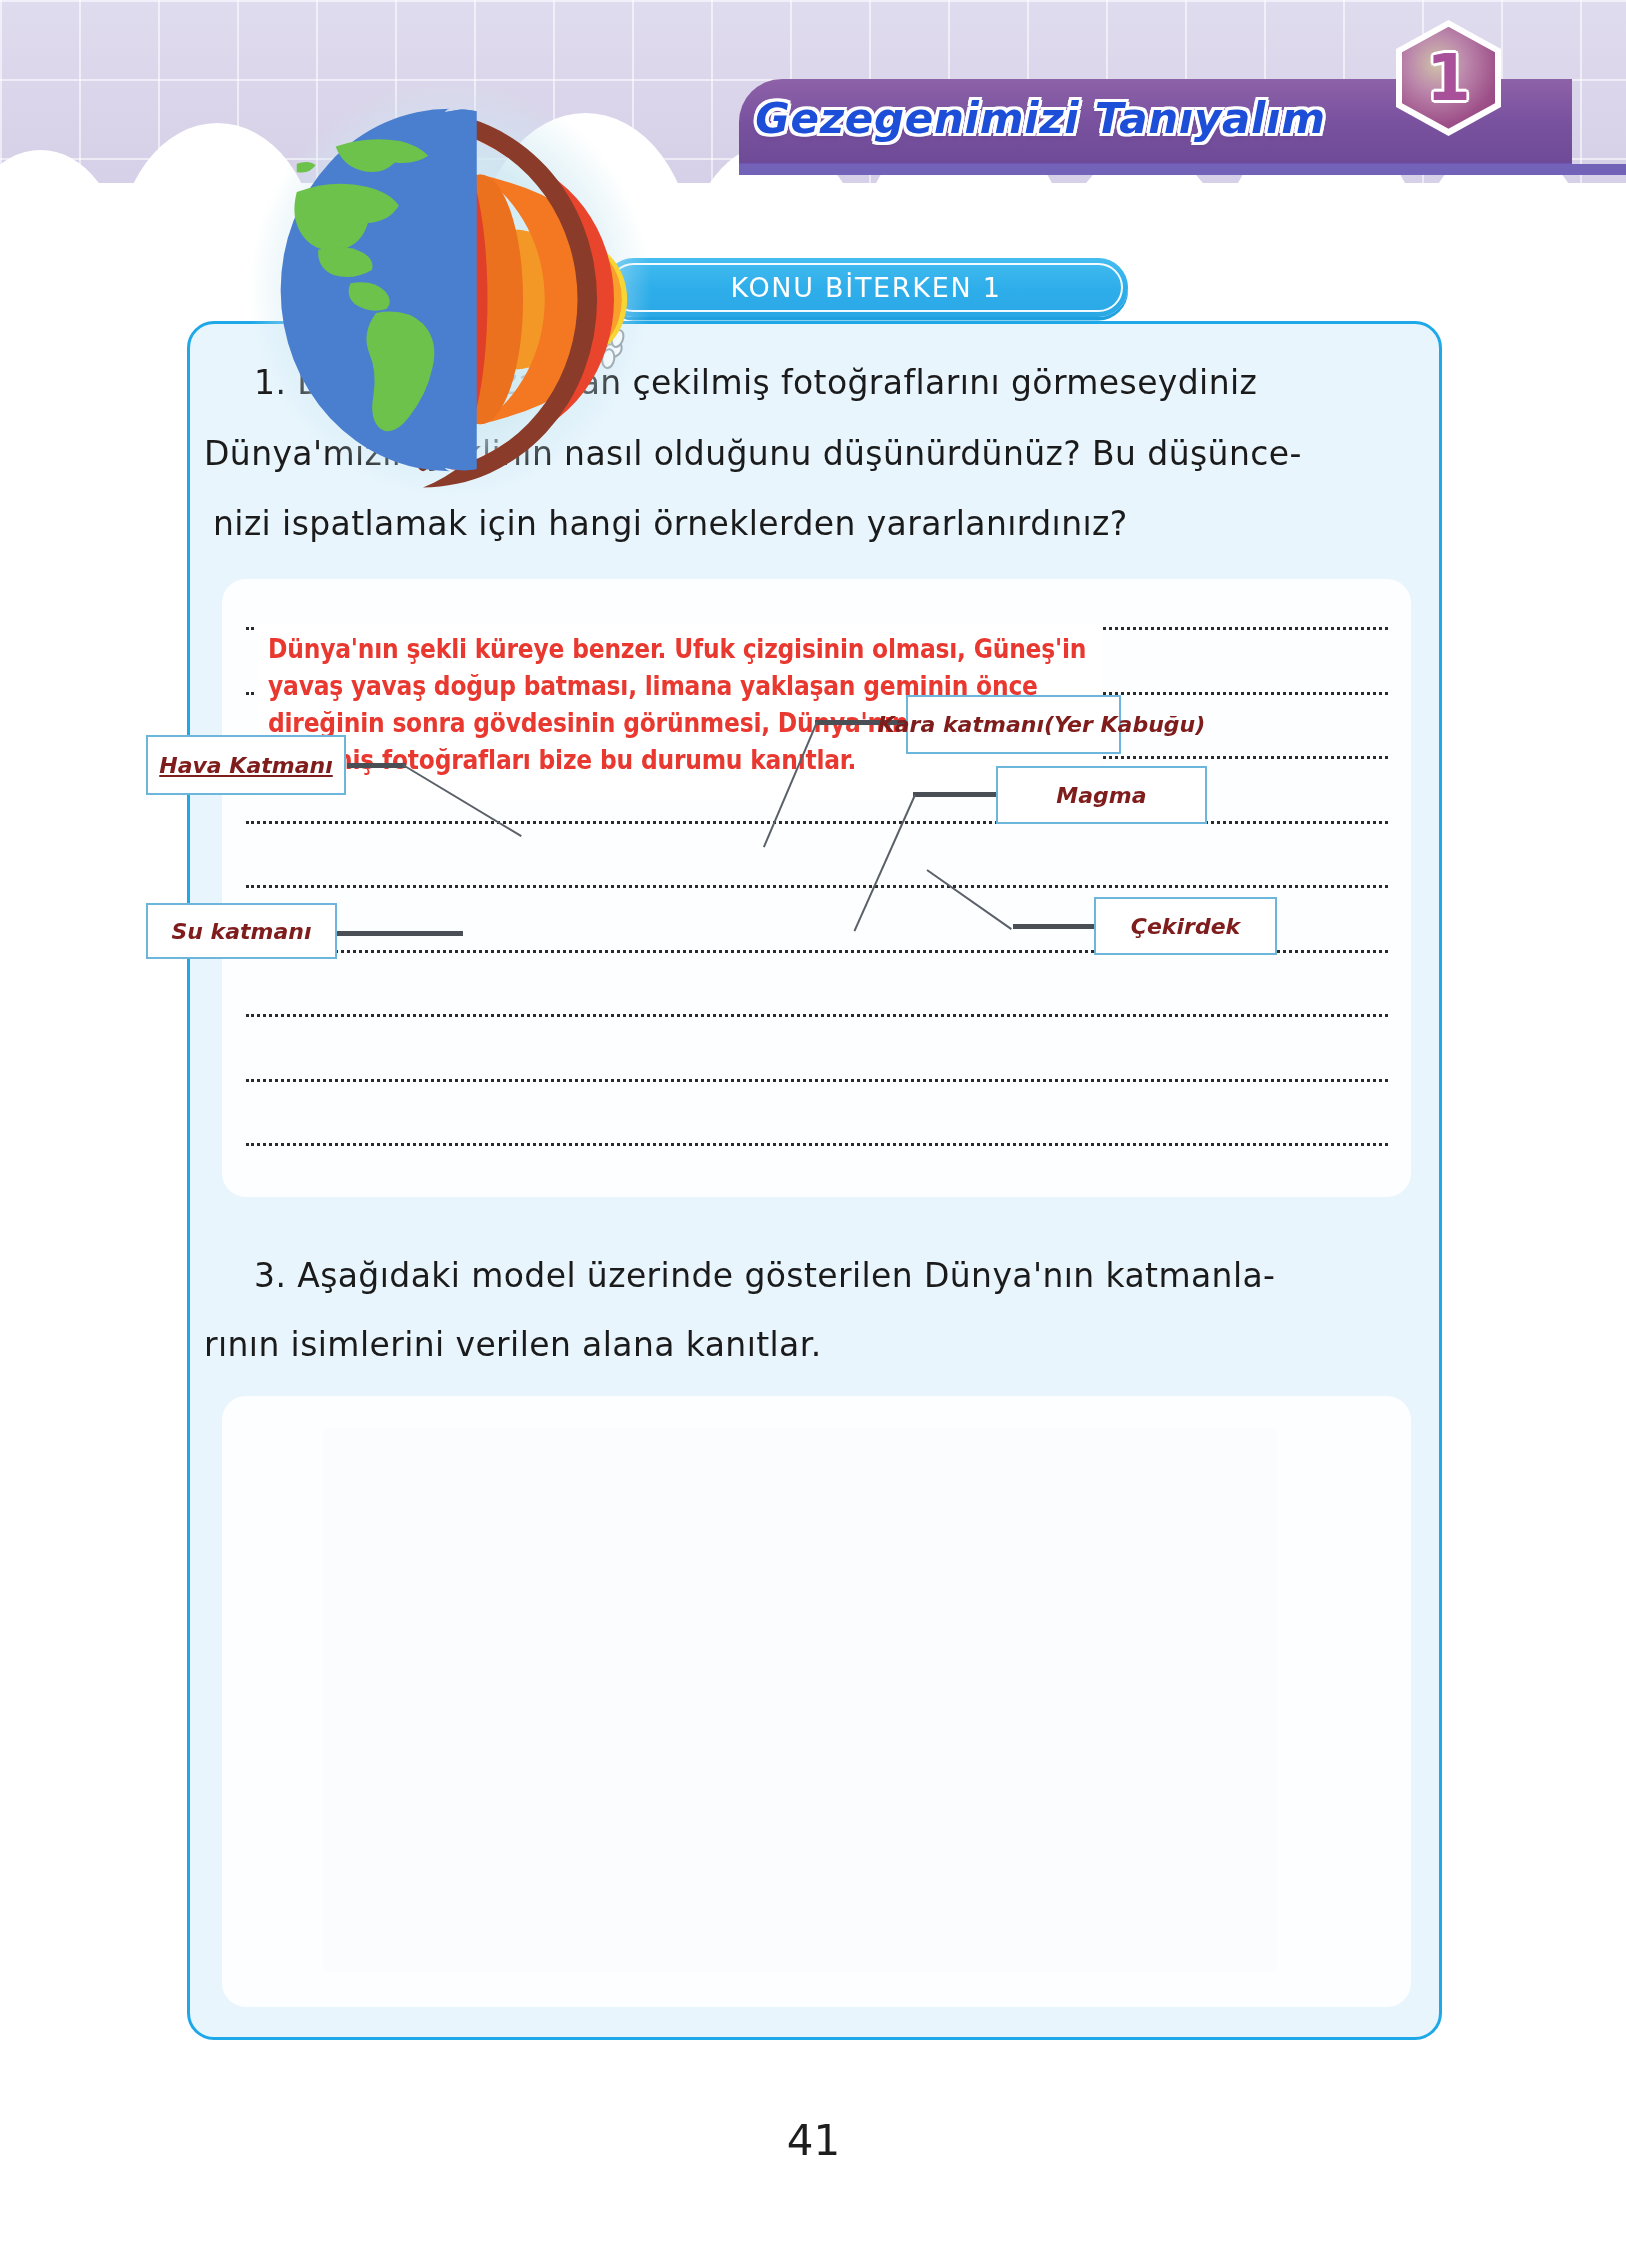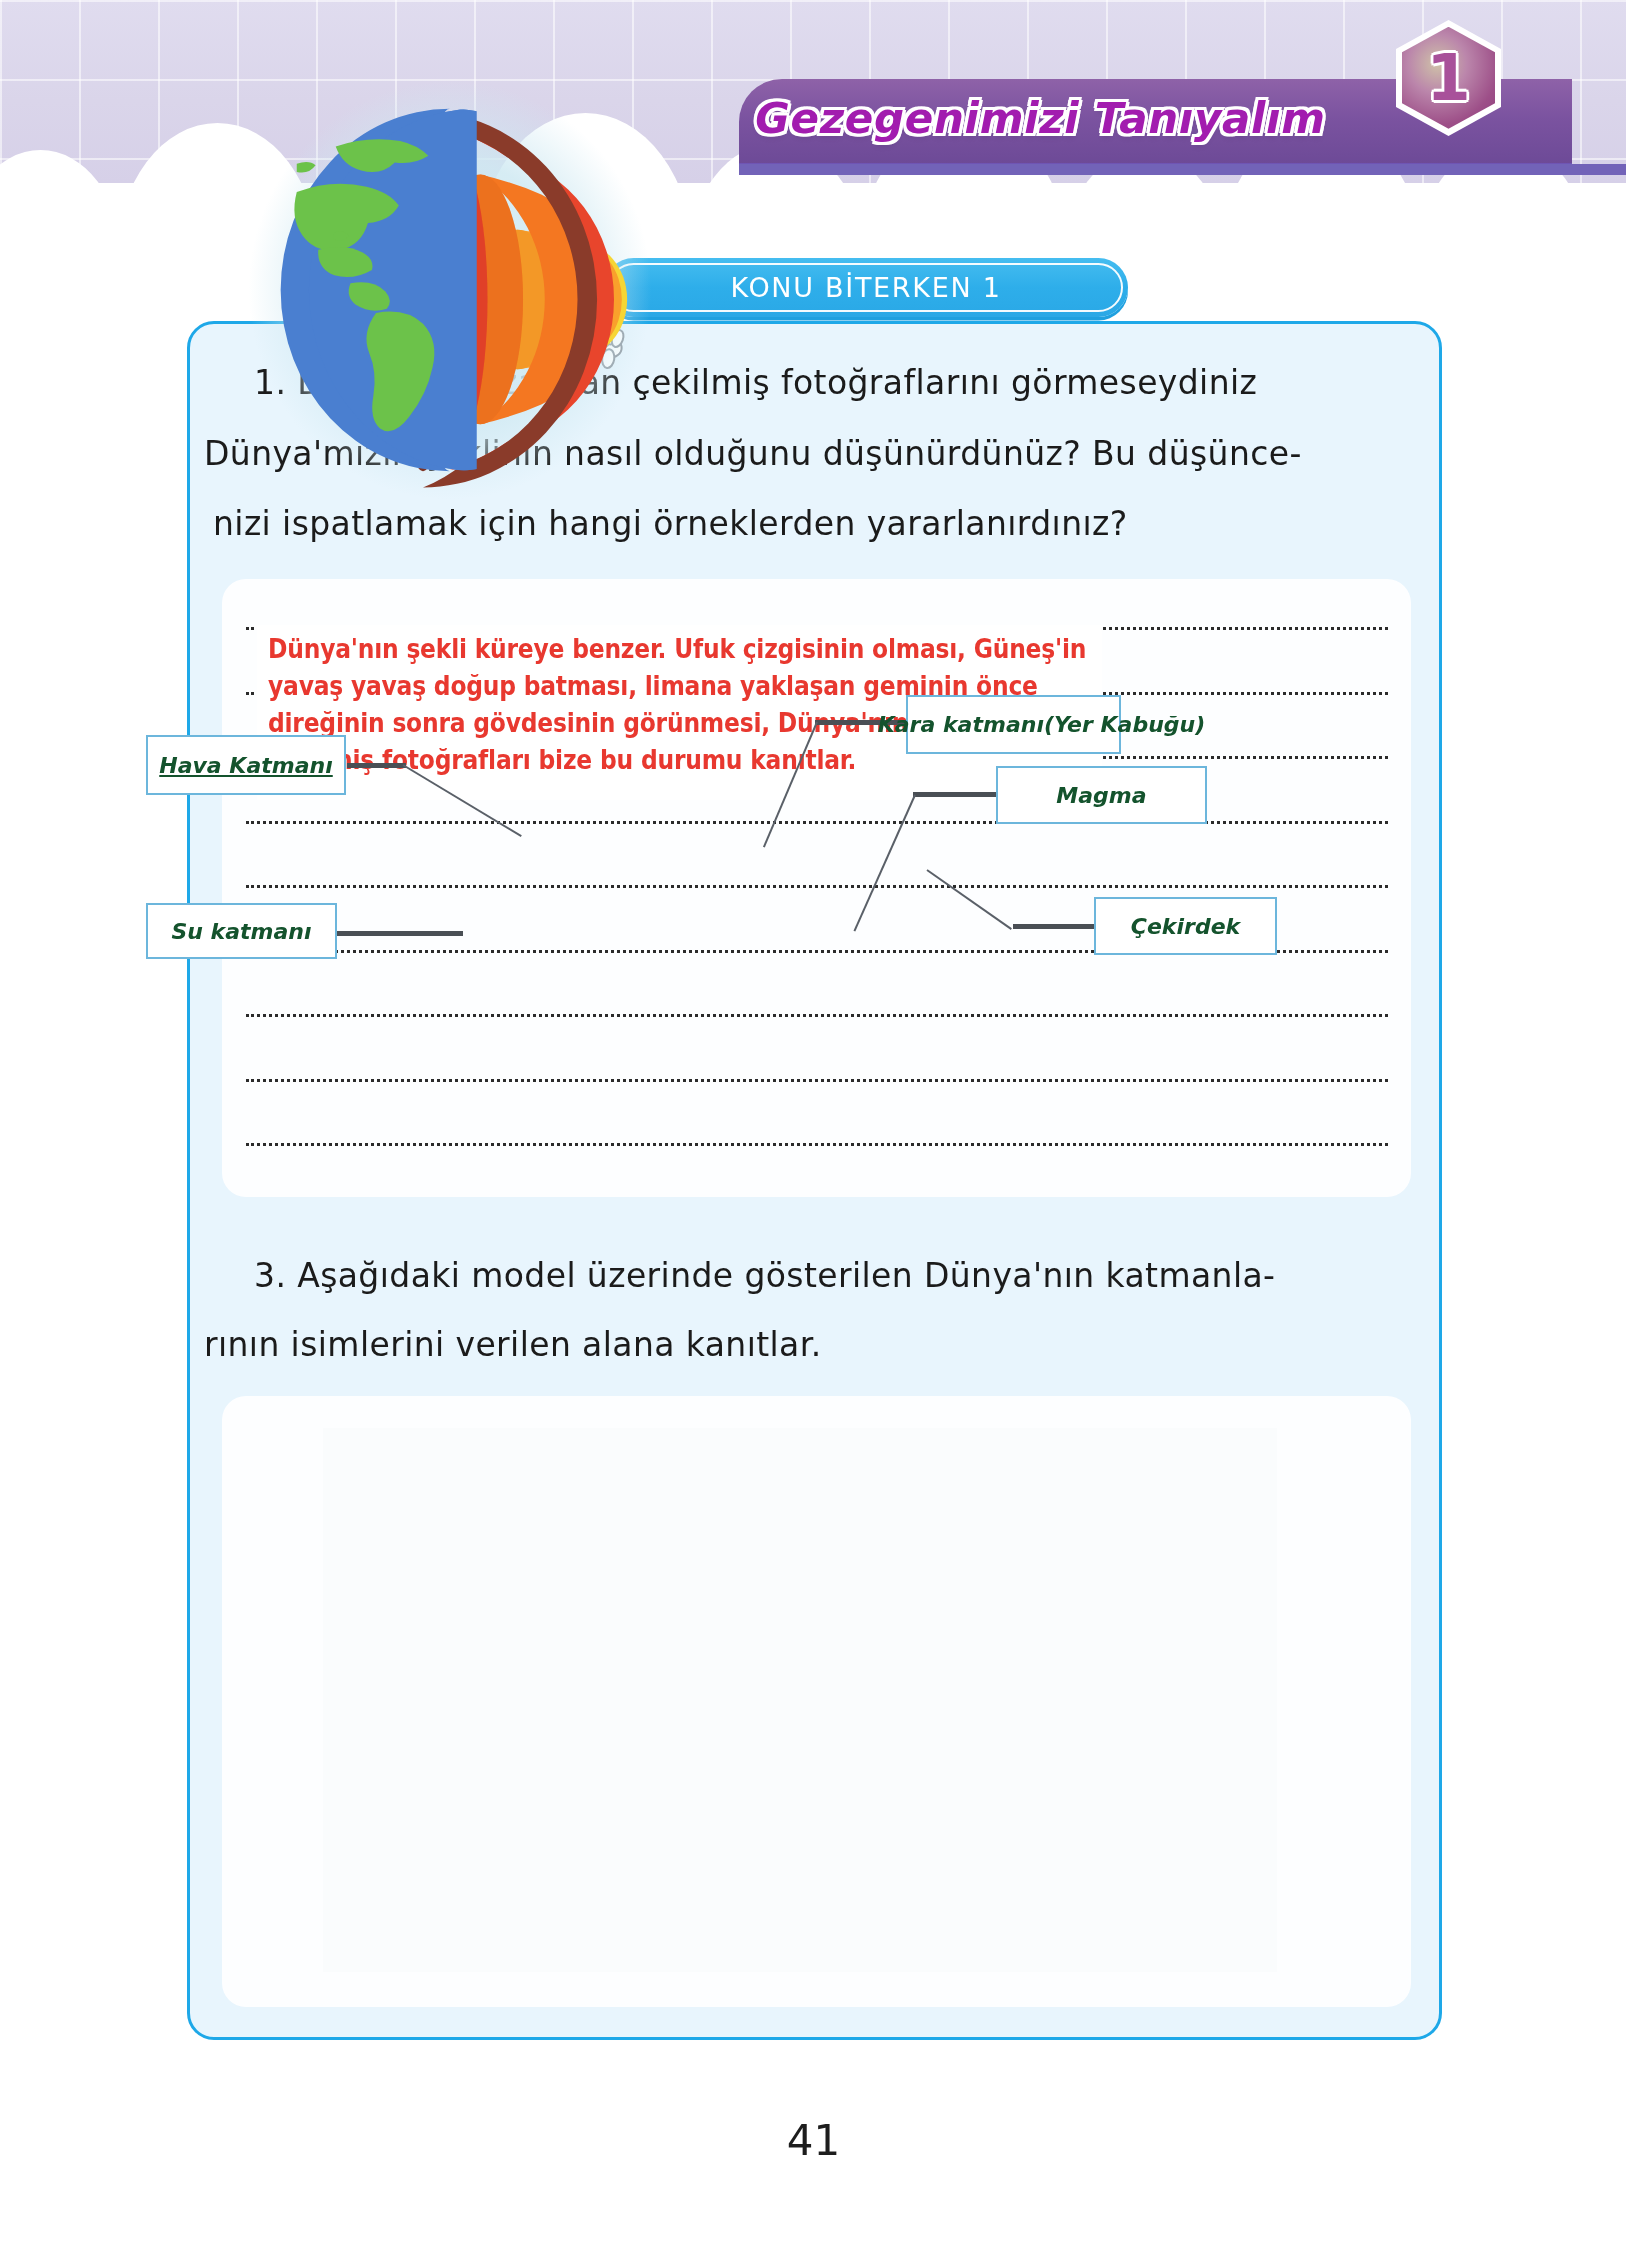--- a/index.html
+++ b/index.html
@@ -70,21 +70,21 @@
     position: absolute;
     left: 745px;
     top: 94px;
     width: 591px;
     text-align: center;
     font-family: "DejaVu Sans", sans-serif;
     font-weight: bold;
     font-style: italic;
     font-size: 42px;
     letter-spacing: 0.7px;
-    color: #a21caf;
+    color: #1d4ed8;
     text-shadow:
       -2.7px -2.7px 0 #fff, 2.7px -2.7px 0 #fff, -2.7px 2.7px 0 #fff, 2.7px 2.7px 0 #fff,
       -3.4px 0 0 #fff, 3.4px 0 0 #fff, 0 -3.4px 0 #fff, 0 3.4px 0 #fff,
       0 4.7px 4.7px rgba(90,60,120,0.30);
     white-space: nowrap;
   }
   .chapter-badge {
     position: absolute;
     left: 1396px;
     top: 20px;
@@ -250,21 +250,21 @@
     background: #ffffff;
     border: 2px solid #6cb6dc;
     box-sizing: border-box;
     display: flex;
     align-items: center;
     justify-content: center;
     font-family: "DejaVu Sans", sans-serif;
     font-style: italic;
     font-weight: bold;
     font-size: 22px;
-    color: #14532d;
+    color: #7f1d1d;
     white-space: nowrap;
   }
   #lbl-hava     { left: 146px;  top: 735px; width: 200px; height: 60px; text-decoration: underline; }
   #lbl-kara     { left: 906px; top: 695px; width: 215px; height: 59px; }
   #lbl-magma    { left: 996px; top: 766px; width: 211px; height: 58px; }
   #lbl-cekirdek { left: 1094px; top: 897px; width: 183px; height: 58px; }
   #lbl-su       { left: 146px;  top: 903px; width: 191px; height: 56px; text-align: center; }
   #lbl-kara .lbl-txt { position: relative; left: 28px; }
 
   .leader { position: absolute; background: #4a4f55; }

